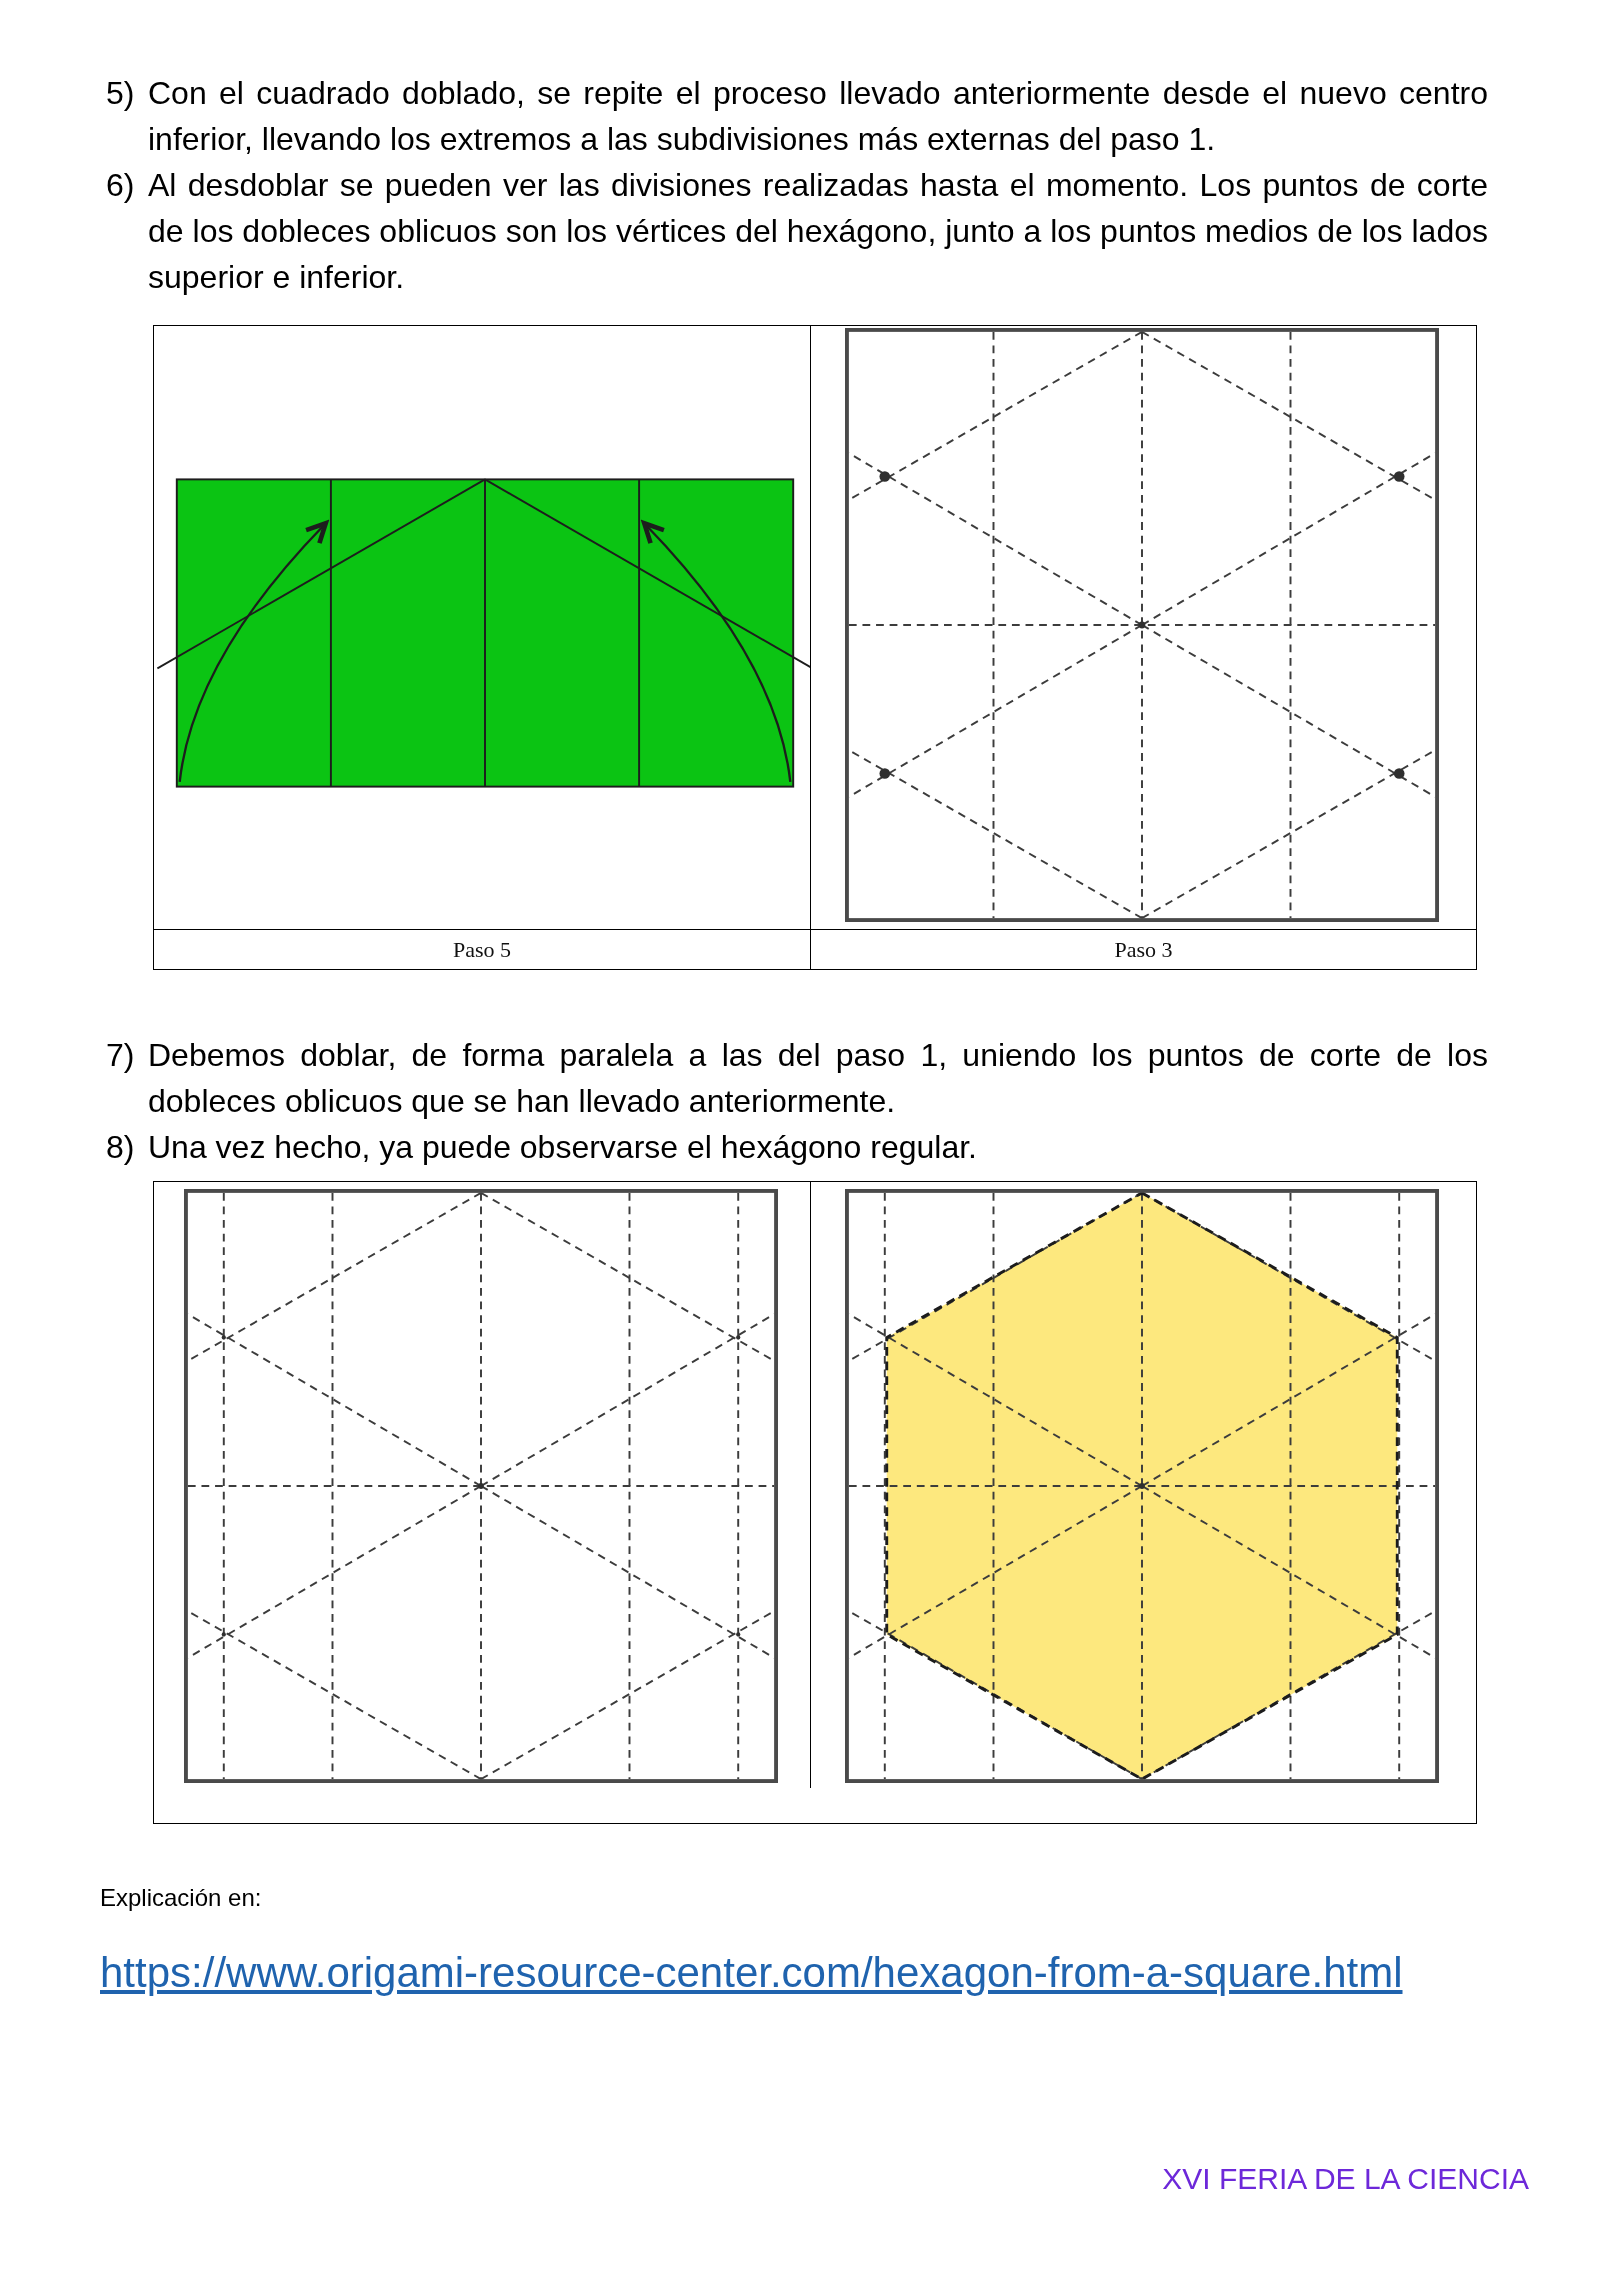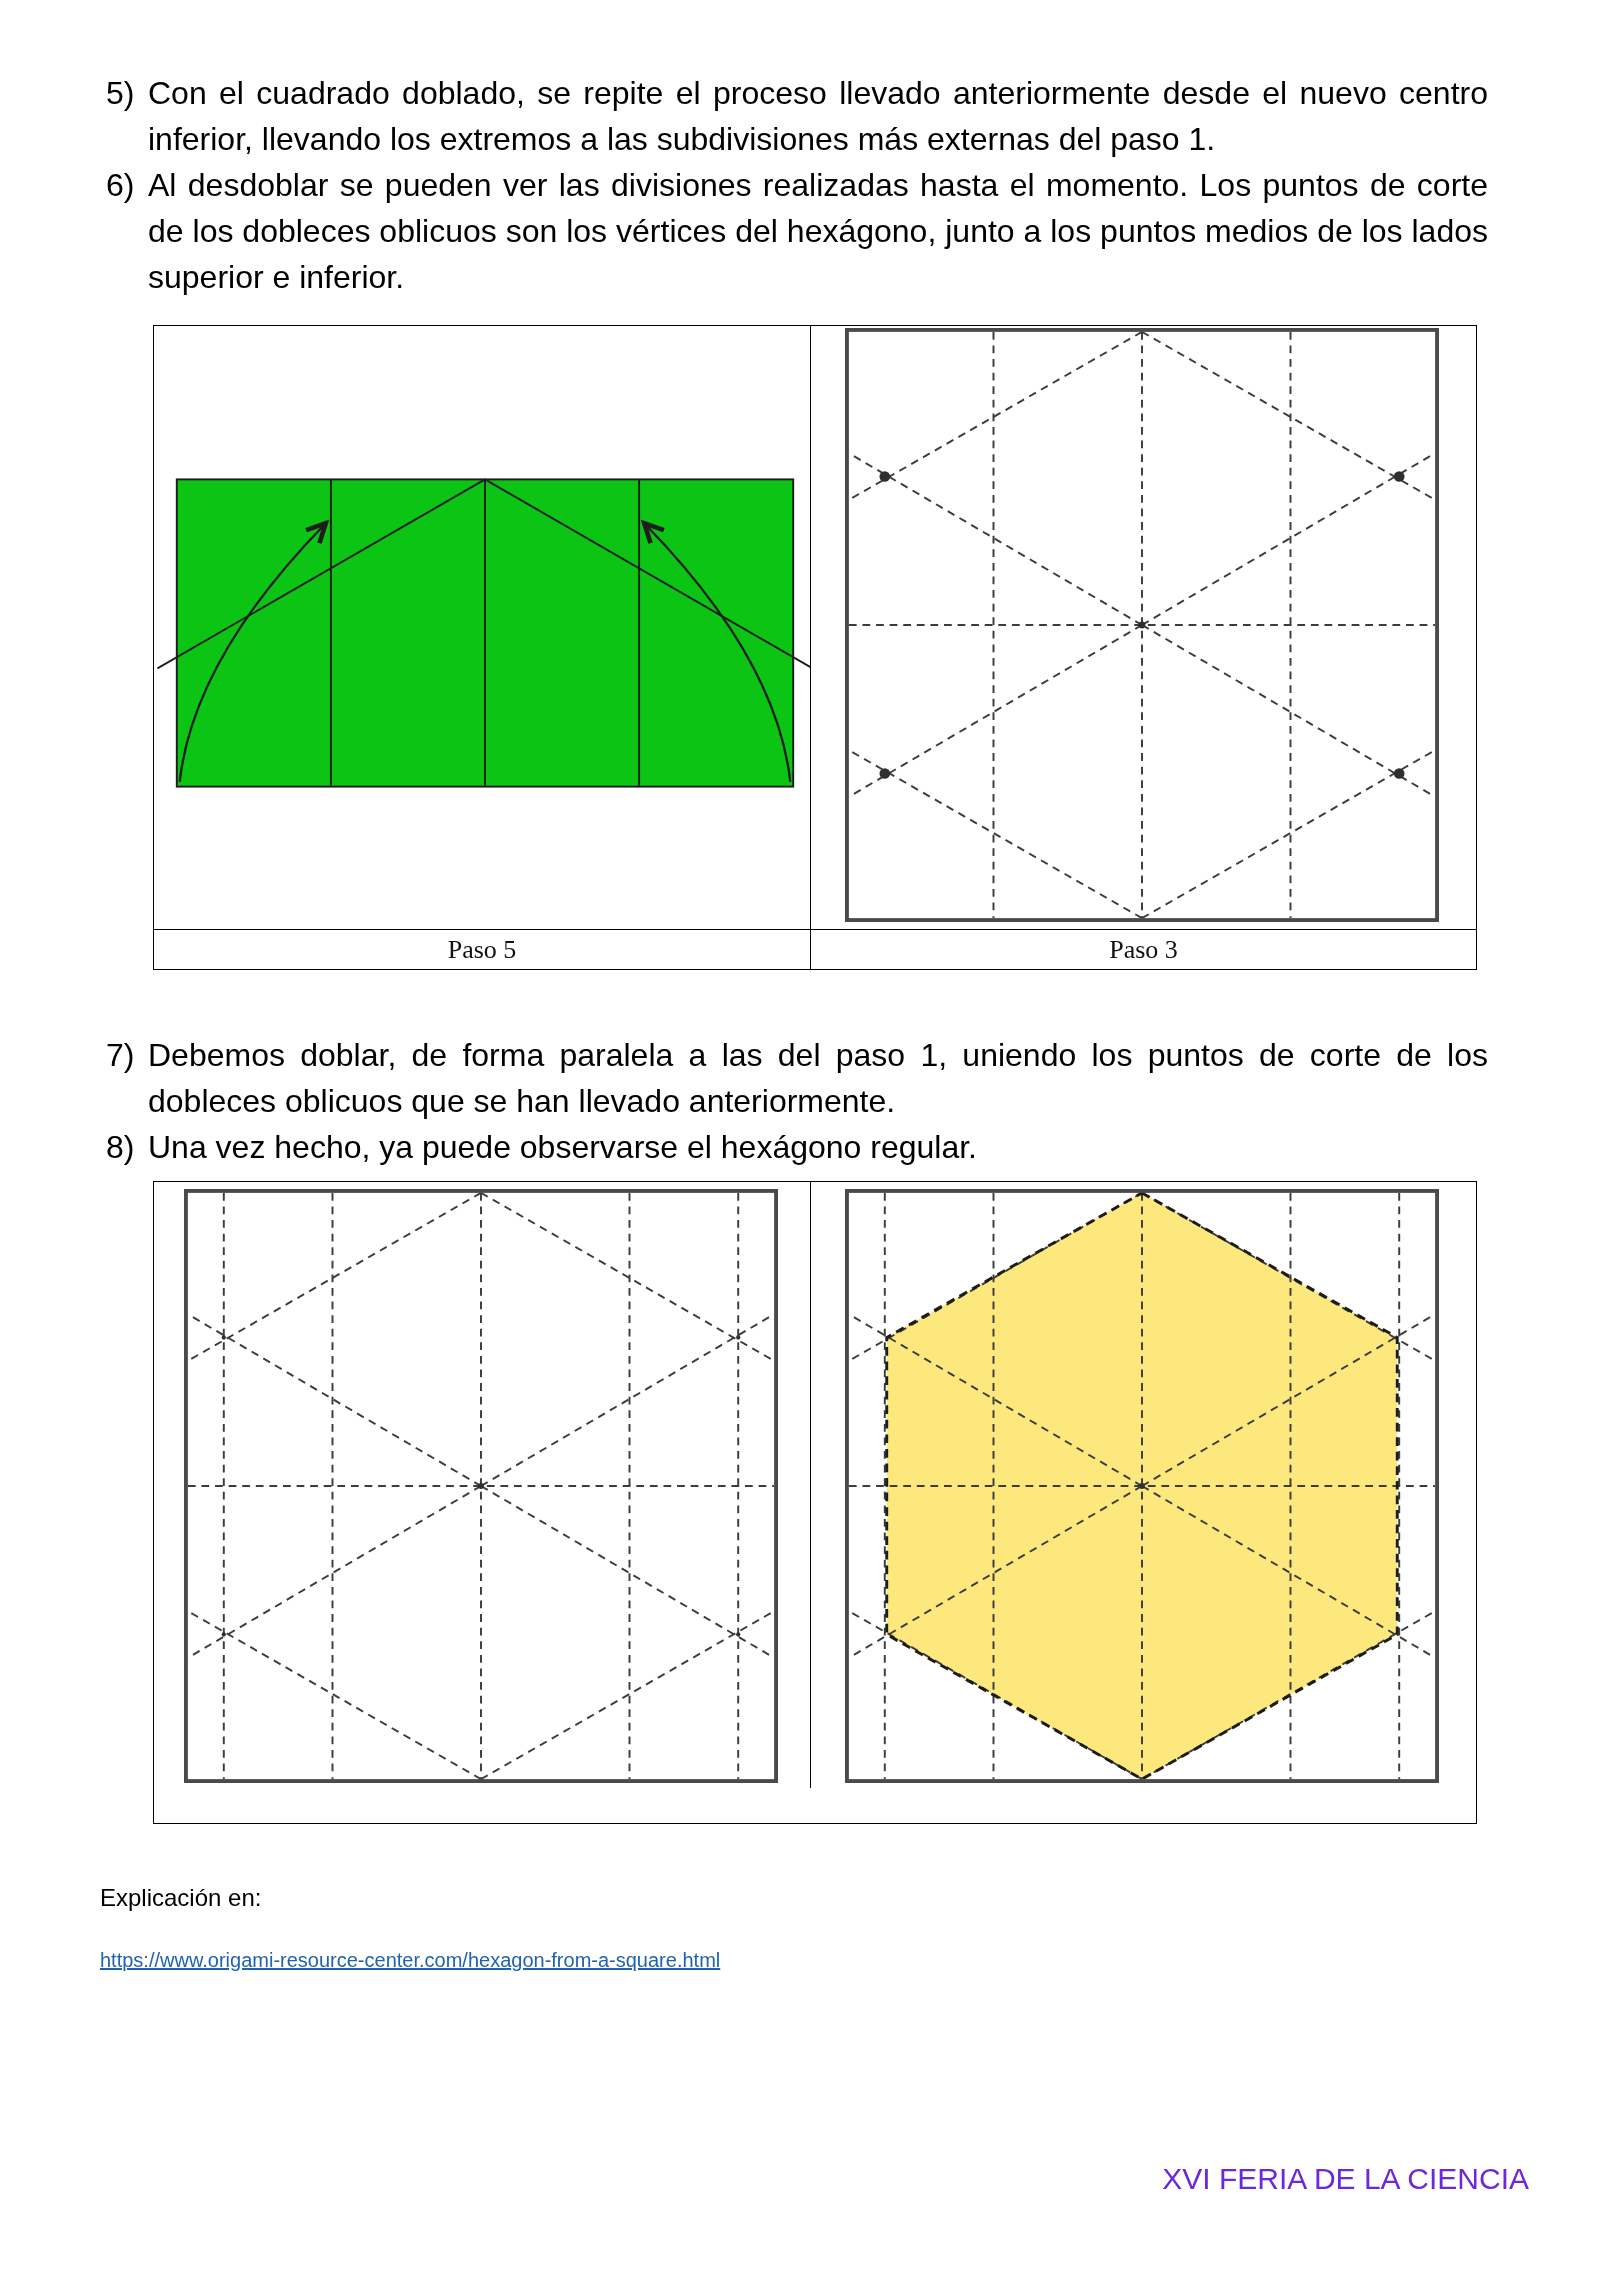--- a/index.html
+++ b/index.html
@@ -18,41 +18,41 @@
   .figtable {
     position:absolute; left:153px; display:grid; box-sizing:border-box;
     border:1.9px solid #000; background:#fff; width:1324px;
   }
   #table1 { top:325px; grid-template-columns:657px 1fr; grid-template-rows:603px 40px; }
   #table2 { top:1181px; grid-template-columns:657px 1fr; grid-template-rows:606px 35px; }
   .fcell { position:relative; overflow:hidden; }
   .fcell.c1 { border-right:1.9px solid #000; }
   .fcap {
     border-top:1.9px solid #000; display:flex; align-items:center; justify-content:center;
-    font-family:"Liberation Serif", serif; font-size:26px; color:#111;
+    font-family:"Liberation Serif", serif; font-size:22px; color:#111;
   }
   .fcap.c1 { border-right:1.9px solid #000; }
   svg { display:block; }
   #paso5-svg { position:absolute; left:2.9px;  top:134px; }
   #paso6-svg { position:absolute; left:34px; top:1.9px; }
   #paso7-svg { position:absolute; left:30px; top:6.8px; }
   #paso8-svg { position:absolute; left:34px; top:6.8px; }
 
   .green-rect { fill:var(--green); stroke:#1d1d1d; stroke-width:2; }
   .solidline  { stroke:#1d1d1d; stroke-width:2; fill:none; }
   .foldarrow  { stroke:#1d1d1d; stroke-width:2.4; fill:none; }
   .sqborder   { fill:none; stroke:var(--sqborder); stroke-width:4; }
   .crease     { stroke:var(--crease); stroke-width:2; stroke-dasharray:8 6; fill:none; }
   .hexfill    { fill:var(--yellow); stroke:none; }
   .hexedge    { fill:none; stroke:#1c1c1c; stroke-width:3; stroke-dasharray:9 6; }
   .dot        { fill:#2f2f2f; }
 
   #explanation { position:absolute; left:100px; top:1884px; font-size:24px; }
   #page-link {
-    position:absolute; left:100px; top:1949px; font-size:20px;
+    position:absolute; left:100px; top:1949px; font-size:42px;
     color:var(--link); text-decoration:underline; cursor:pointer;
   }
   #footer { position:absolute; right:92px; top:2162px; font-size:30px; color:#6d28d9; }
 </style>
 </head>
 <body>
 
 <div id="page">
 
   <div class="list" id="toplist">

